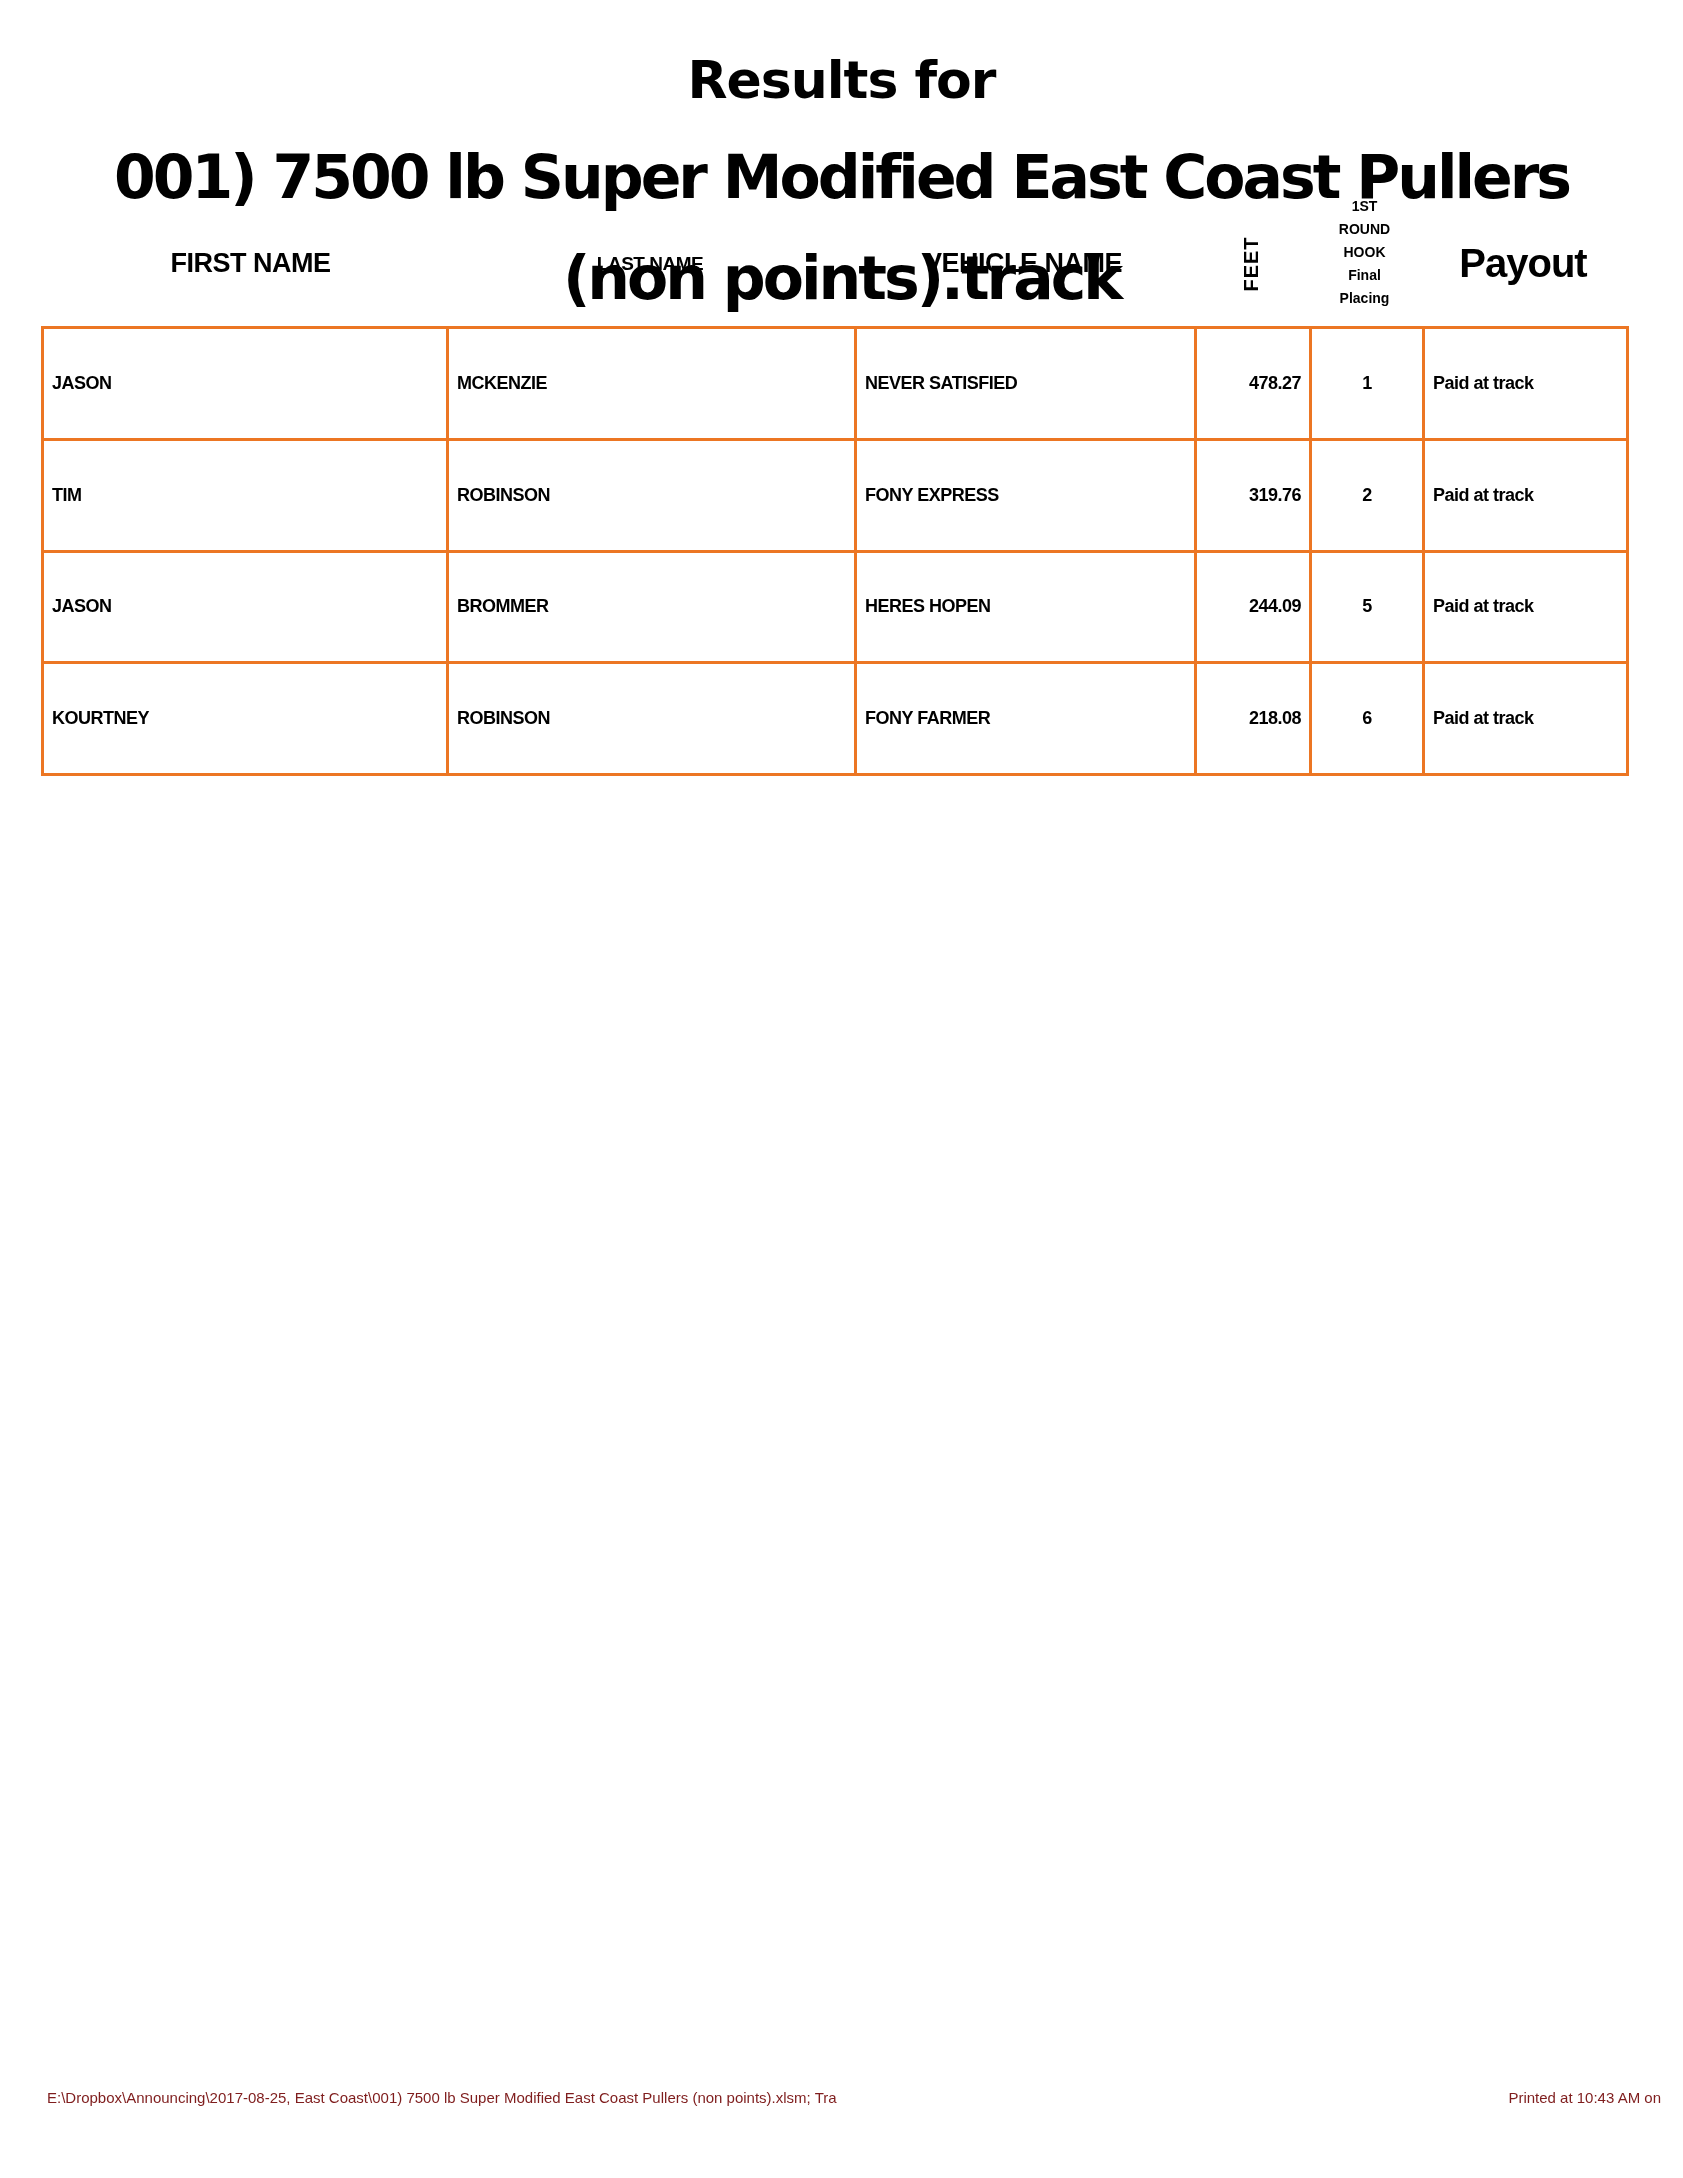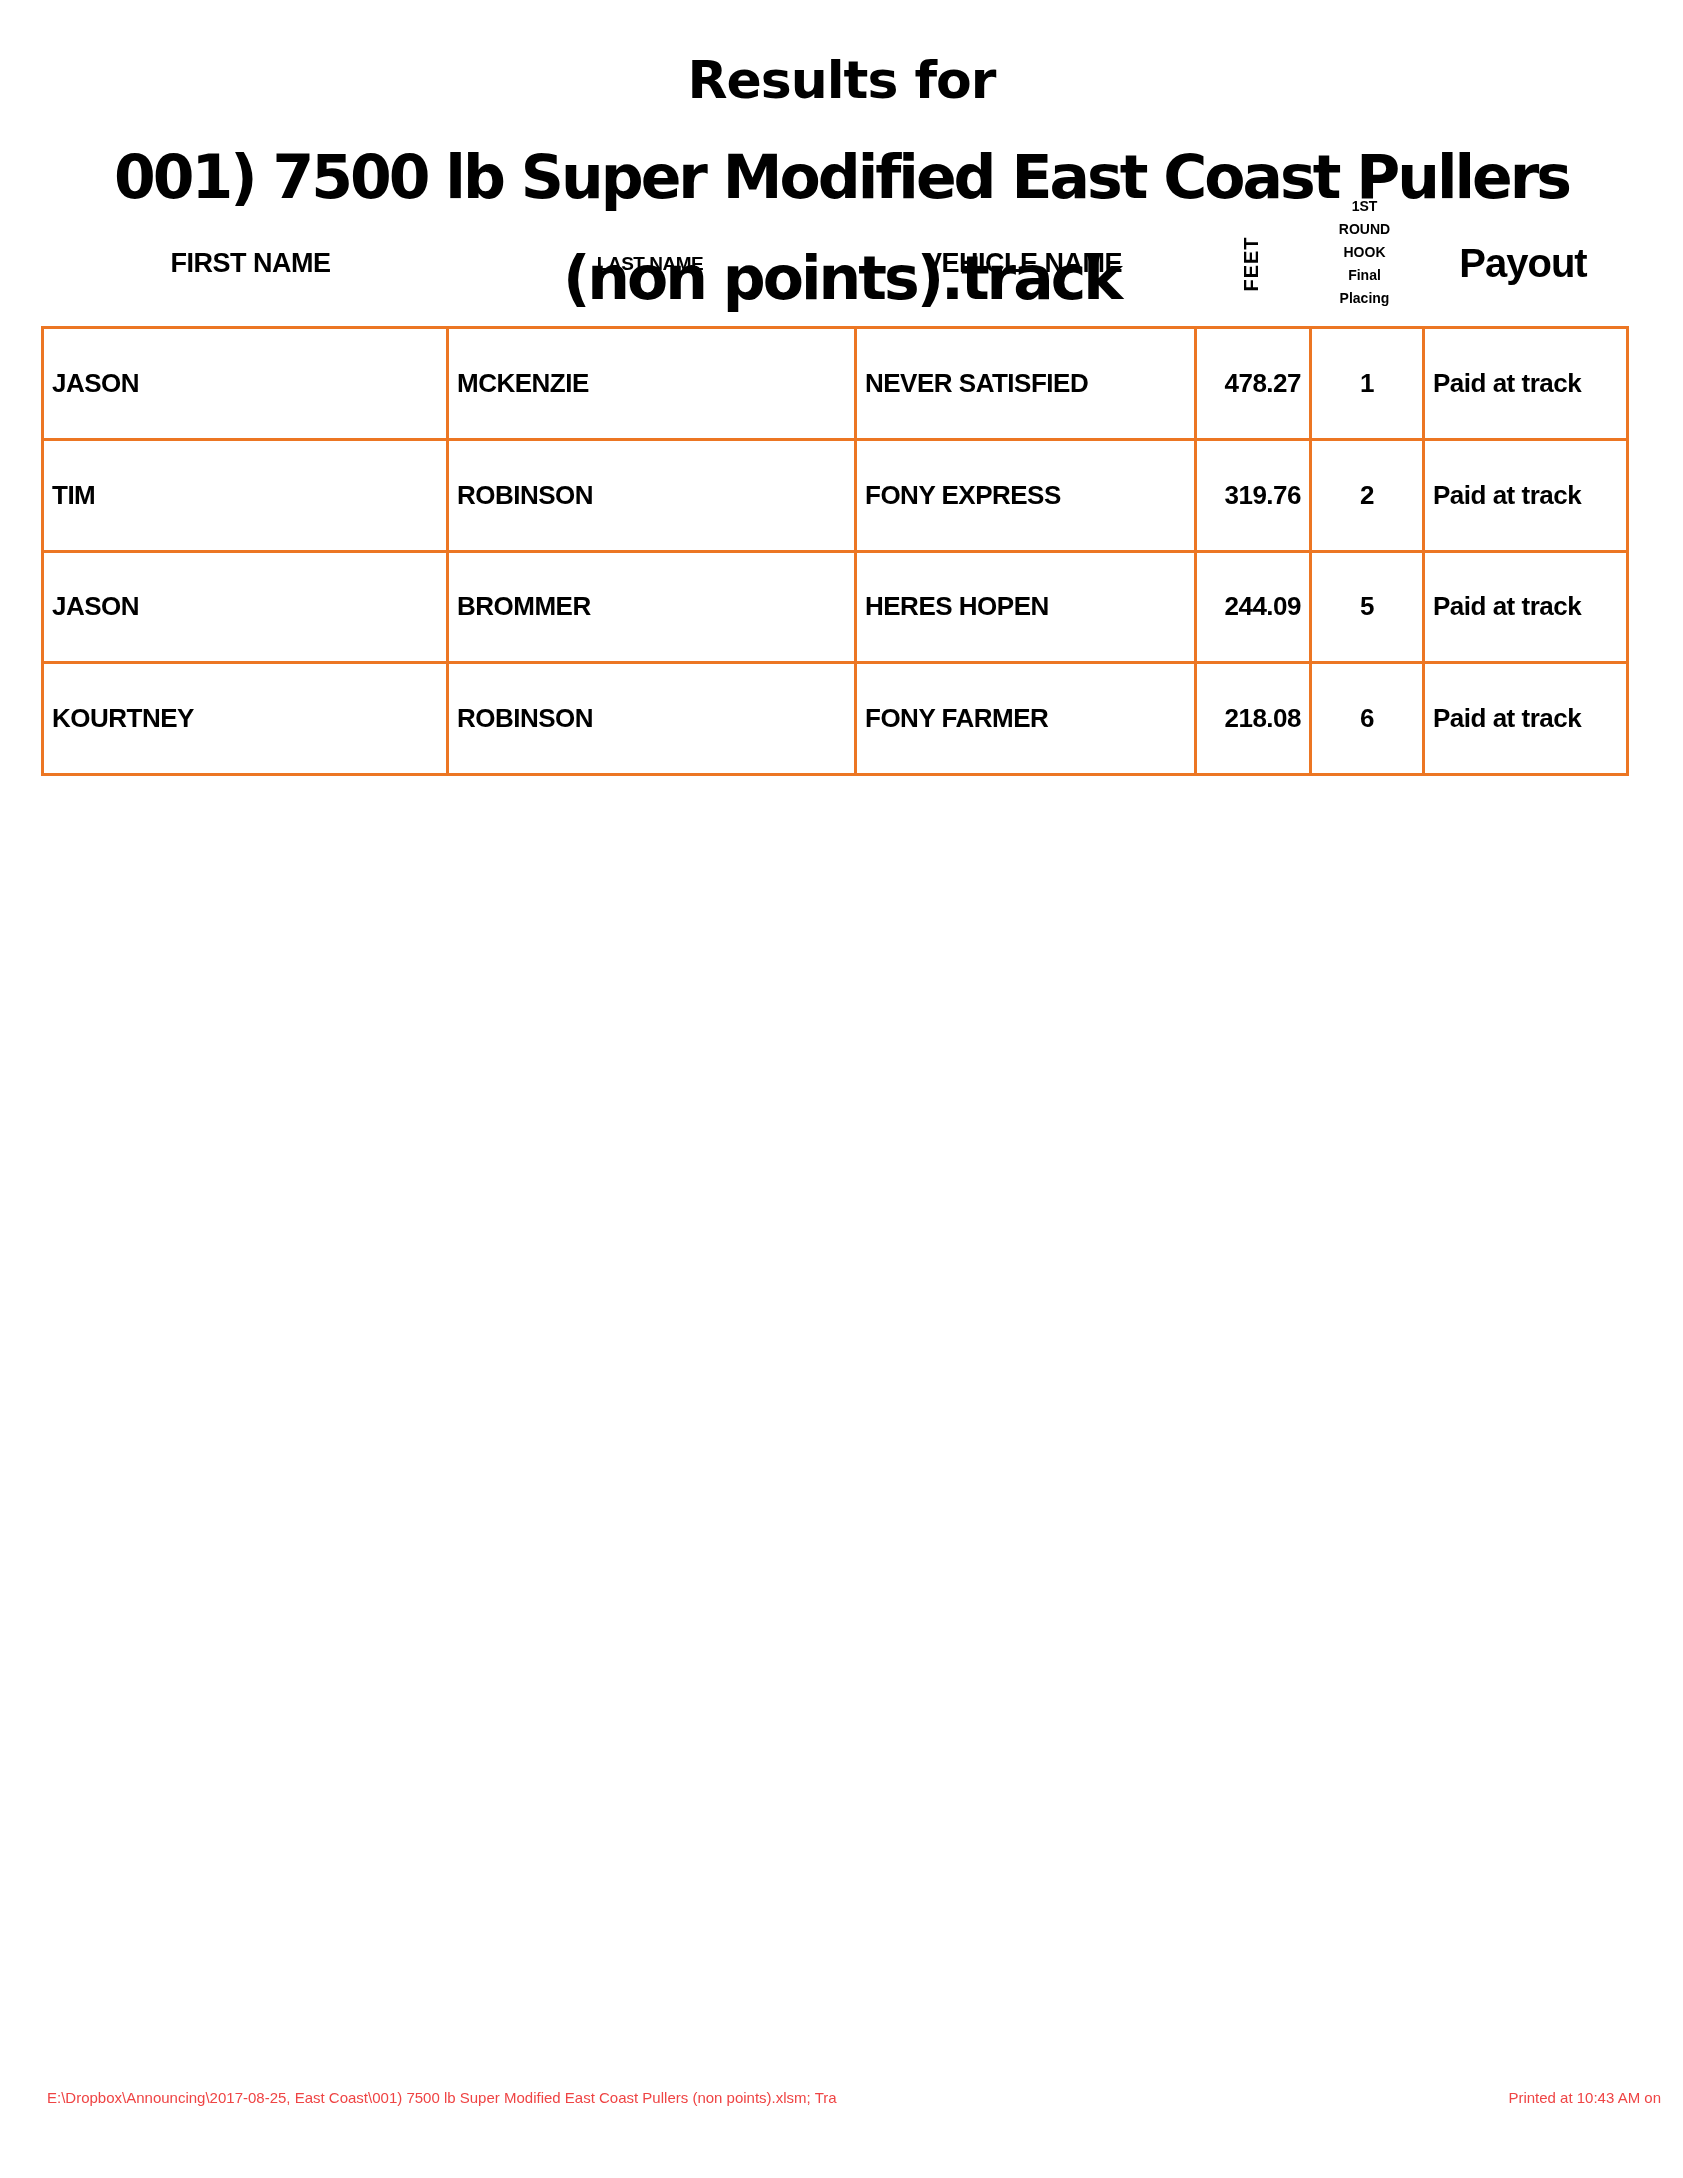--- a/index.html
+++ b/index.html
@@ -40,30 +40,30 @@
 
   
   table.results {
     position:absolute; left:41px; top:326px; z-index:3;
     width:1584px; height:450px;
     border-collapse:collapse; table-layout:fixed;
     background:#fff;
   }
   table.results td {
     border:3px solid #EC7623;
-    font-weight:bold; font-size:26px; letter-spacing:-0.5px;
+    font-weight:bold; font-size:18px; letter-spacing:-0.5px;
     padding:0 0 0 8px; vertical-align:middle; white-space:nowrap; overflow:hidden;
   }
   table.results td.num   { text-align:right;  padding:0 8px 0 0; }
   table.results td.place { text-align:center; padding:0; }
 
   
   .footer-text {
     position:absolute; font-size:15px; font-weight:normal;
-    color:#ef4444; letter-spacing:0; white-space:nowrap; z-index:2;
+    color:#7f1d1d; letter-spacing:0; white-space:nowrap; z-index:2;
   }
   .footer-left  { left:47px;  top:2089px; }
   .footer-right { right:22px; top:2089px; }
 </style>
 </head>
 <body>
 
 <div class="page">
 
   <div class="head-layer">

